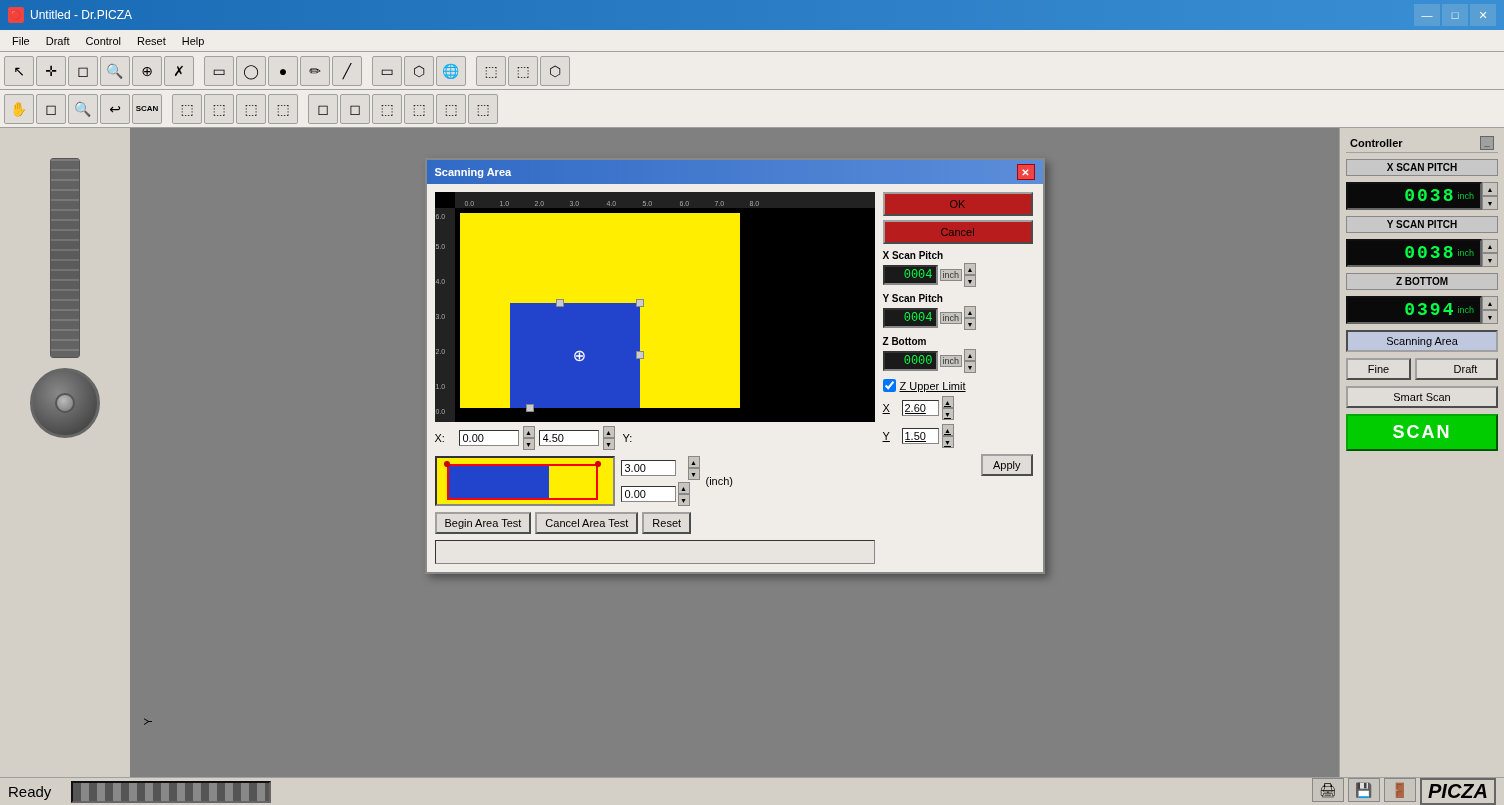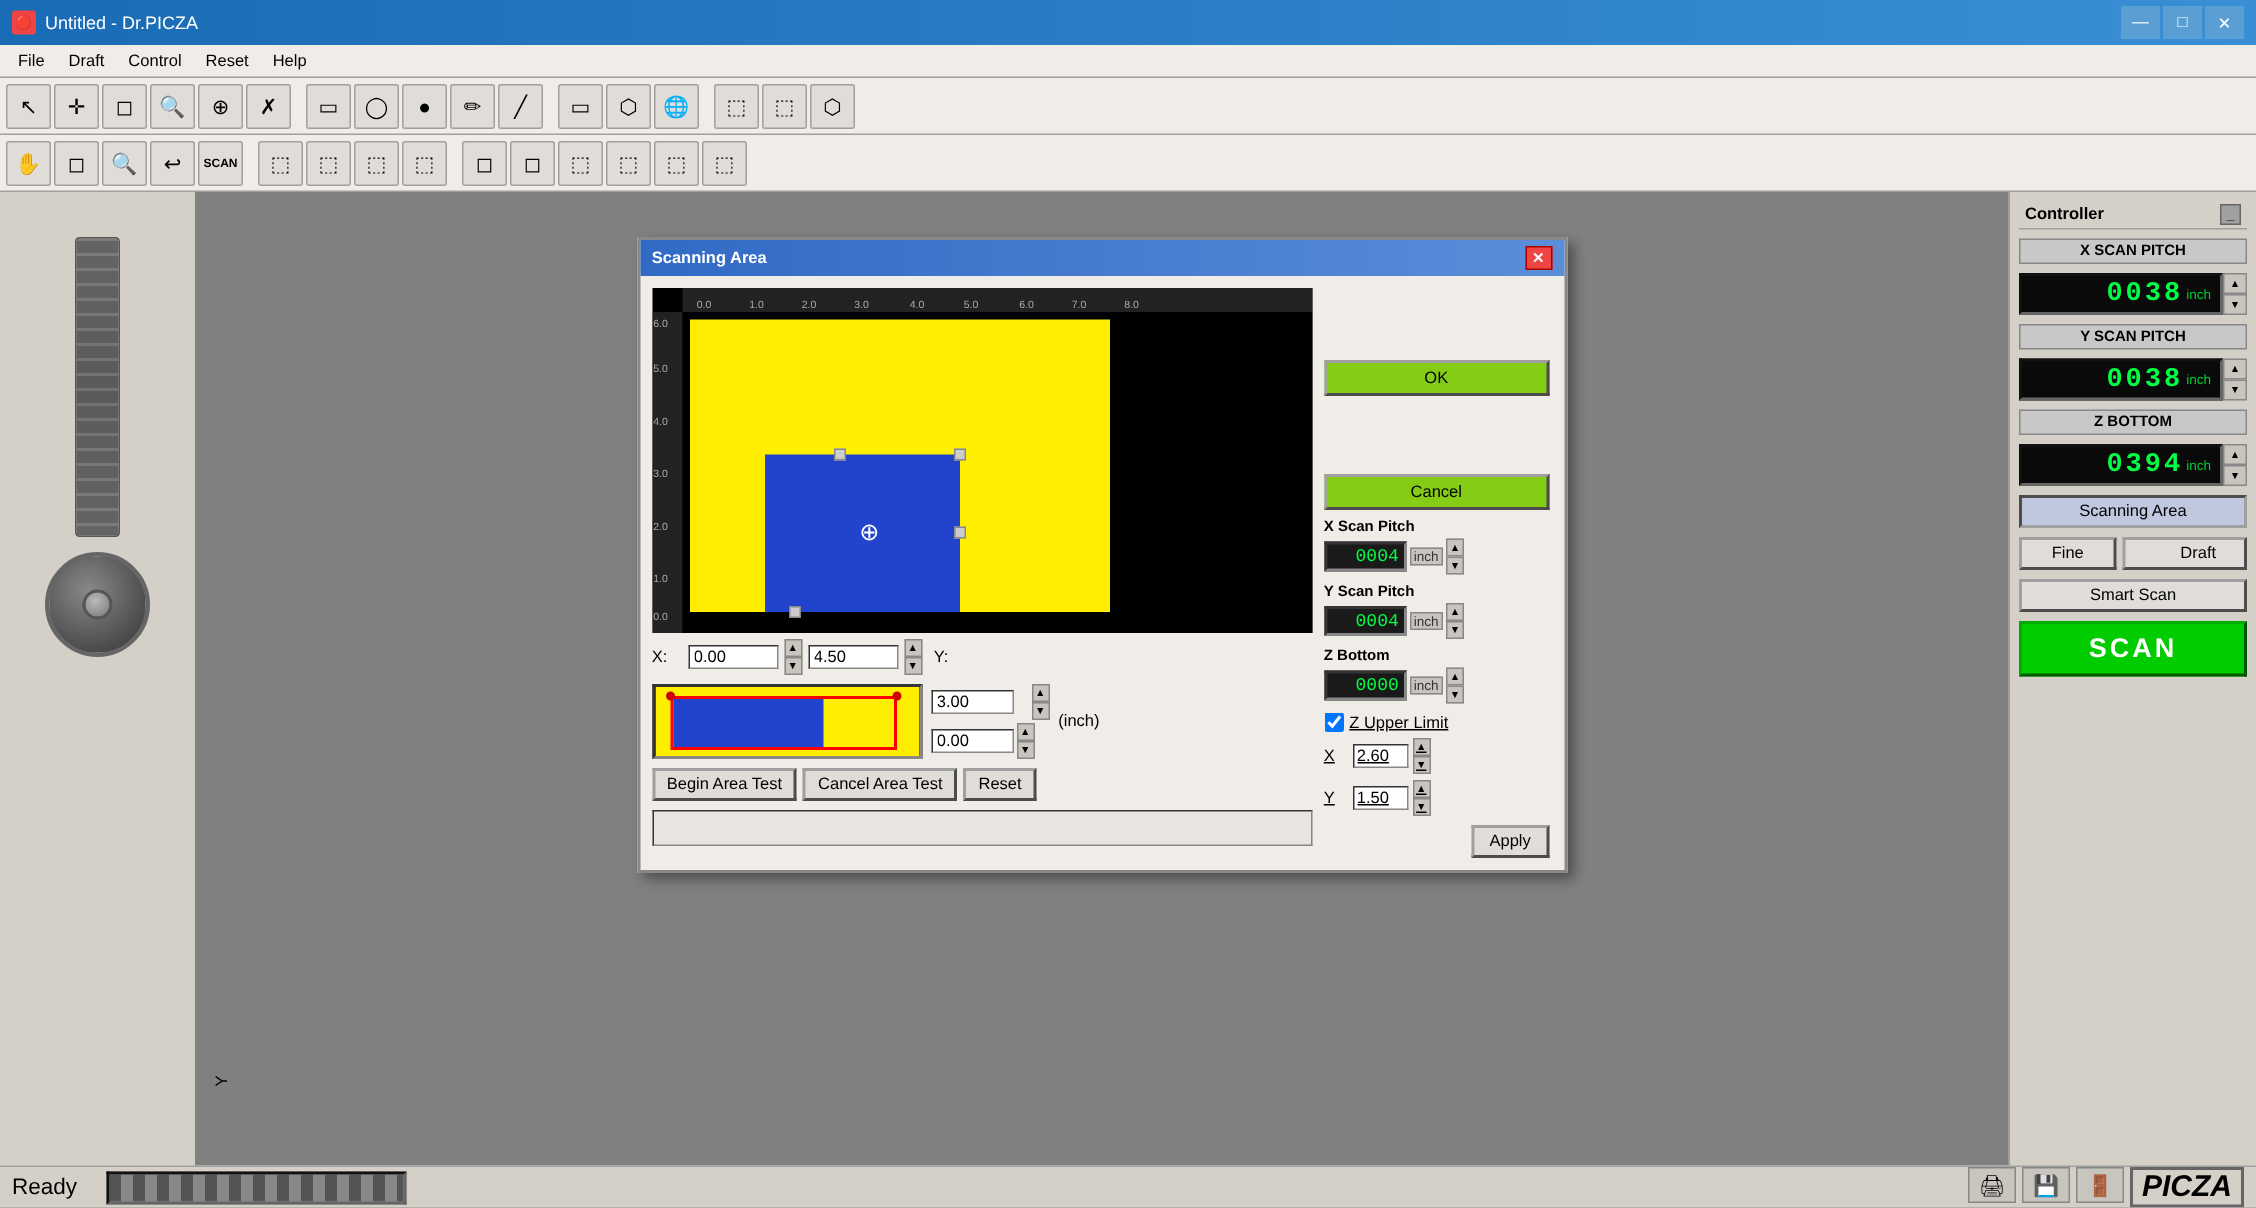--- a/index.html
+++ b/index.html
@@ -386,28 +386,27 @@
       display: flex;
       flex-direction: column;
       gap: 6px;
     }
     .dialog-ok-cancel {
       display: flex;
       flex-direction: column;
       gap: 4px;
     }
     .dialog-btn {
-      background: #84cc16;
+      background: #b91c1c;
       border: 2px outset #a0a0a0;
       padding: 4px 16px;
       font-size: 11px;
       cursor: pointer;
       text-align: center;
       width: 100%;
-      margin-top: 48px;
     }
 
     .field-group {
       display: flex;
       flex-direction: column;
       gap: 2px;
     }
     .field-label {
       font-size: 10px;
       font-weight: bold;

